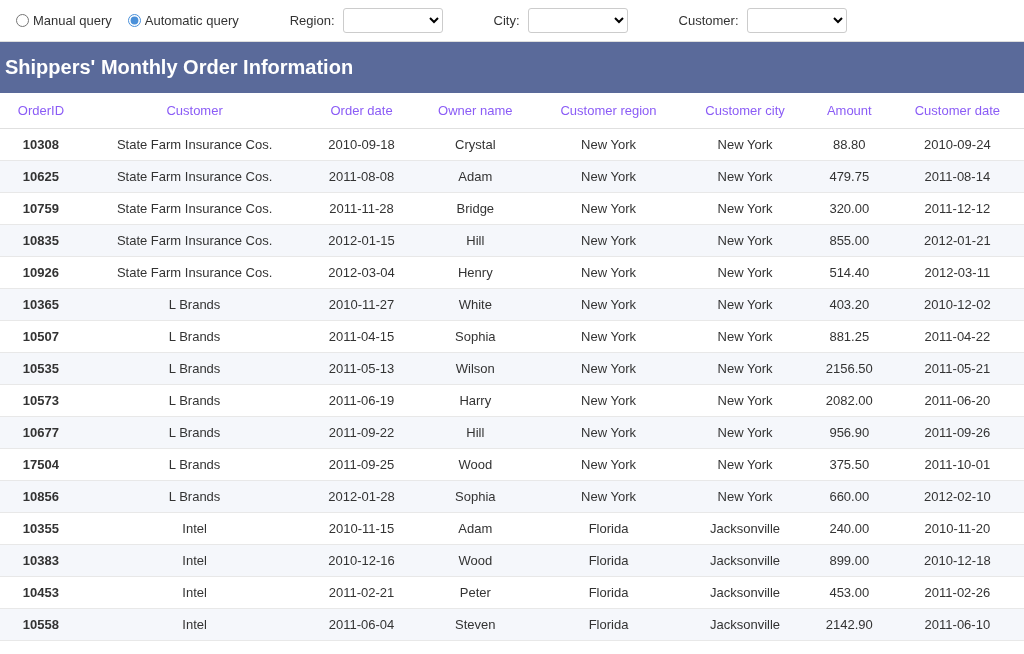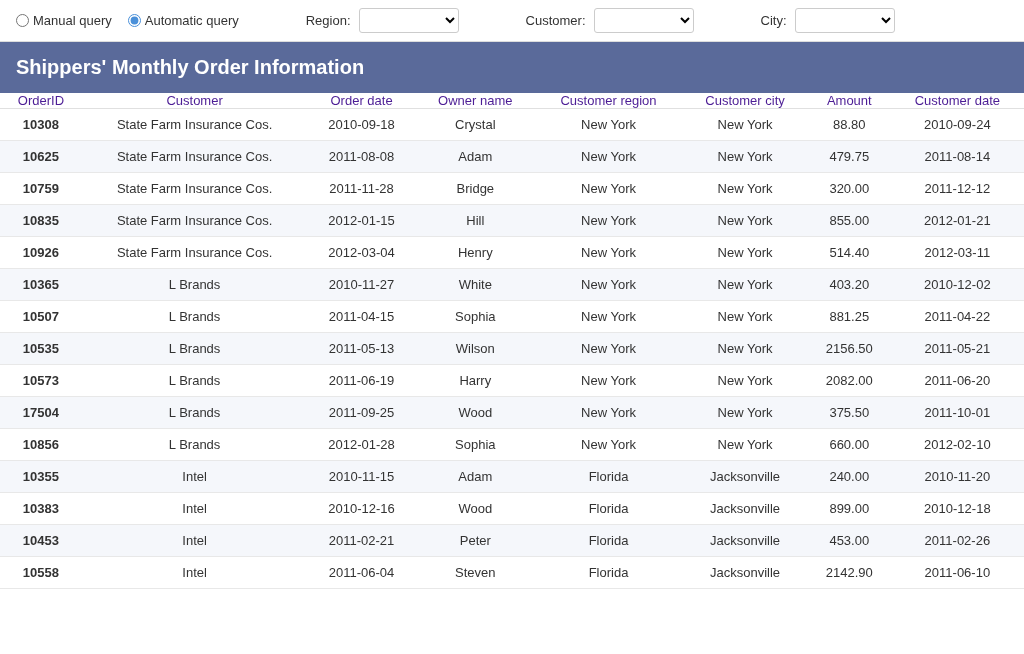--- a/index.html
+++ b/index.html
@@ -7,21 +7,21 @@
       font-family: Arial, sans-serif;
       font-size: 13px;
       background: #fff;
       color: #333;
     }
     .top-bar {
       display: flex;
       align-items: center;
       padding: 8px 16px;
       border-bottom: 1px solid #ddd;
-      gap: 40px;
+      gap: 24px;
       background: #fff;
     }
     .query-options {
       display: flex;
       align-items: center;
       gap: 16px;
     }
     .radio-label {
       display: flex;
       align-items: center;
@@ -50,35 +50,35 @@
       appearance: auto;
       min-width: 100px;
       background: #fff;
     }
     .main-content {
       padding: 0 0 16px 0;
     }
     .table-header-bar {
       background: #5a6a9a;
       color: #fff;
-      padding: 14px 16px;
+      padding: 14px 5px;
       font-size: 20px;
       font-weight: bold;
     }
     table {
       width: 100%;
       border-collapse: collapse;
     }
     thead tr {
       background: #fff;
     }
     thead th {
-      color: #4c1d95;
+      color: #8b5cf6;
       font-weight: normal;
-      padding: 0 8px;
+      padding: 10px 8px;
       text-align: center;
       border-bottom: 1px solid #e0e0e0;
       font-size: 13px;
     }
     tbody tr {
       border-bottom: 1px solid #e8e8e8;
     }
     tbody tr:nth-child(even) {
       background: #f5f7fb;
     }
@@ -111,28 +111,28 @@
   </div>
 
   <div class="filter-group">
     <label>Region:</label>
     <select>
       <option value=""></option>
     </select>
   </div>
 
   <div class="filter-group">
-    <label>Customer:</label>
+    <label>City:</label>
     <select>
       <option value=""></option>
     </select>
   </div>
 
   <div class="filter-group">
-    <label>City:</label>
+    <label>Customer:</label>
     <select>
       <option value=""></option>
     </select>
   </div>
 </div>
 
 <div class="main-content">
   <div class="table-header-bar">Shippers' Monthly Order Information</div>
   <table>
     <thead>
@@ -232,20 +232,30 @@
           <td>10573</td>
           <td>L Brands</td>
           <td>2011-06-19</td>
           <td>Harry</td>
           <td>New York</td>
           <td>New York</td>
           <td>2082.00</td>
           <td>2011-06-20</td>
         </tr>
         <tr>
+          <td>10677</td>
+          <td>L Brands</td>
+          <td>2011-09-22</td>
+          <td>Hill</td>
+          <td>New York</td>
+          <td>New York</td>
+          <td>956.90</td>
+          <td>2011-09-26</td>
+        </tr>
+        <tr>
           <td>17504</td>
           <td>L Brands</td>
           <td>2011-09-25</td>
           <td>Wood</td>
           <td>New York</td>
           <td>New York</td>
           <td>375.50</td>
           <td>2011-10-01</td>
         </tr>
         <tr>

